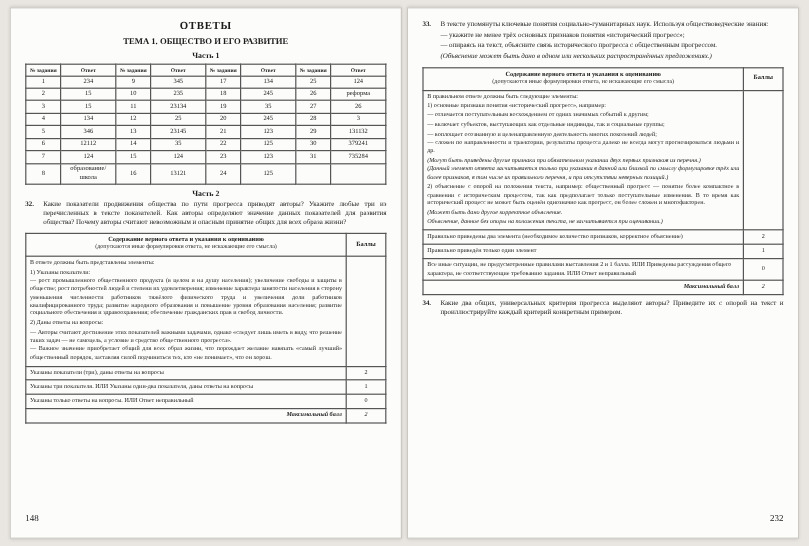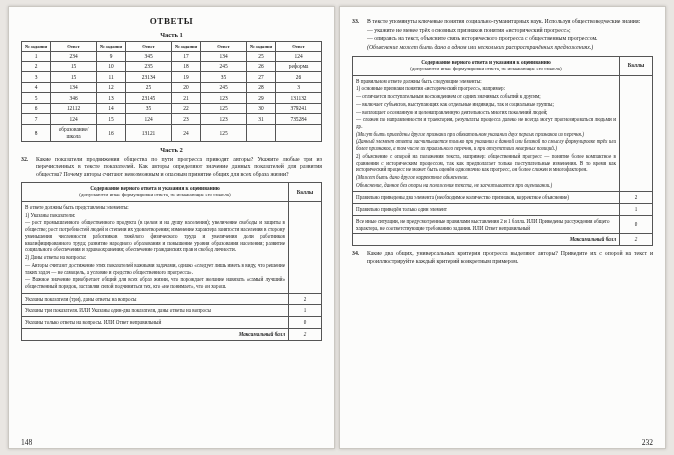--- a/index.html
+++ b/index.html
@@ -10,21 +10,21 @@
     color:#1c1c1c;
     overflow:hidden;
   }
   .spread{display:flex;gap:4px;padding:6px 8px;box-sizing:border-box;height:100%;}
   .page{
     flex:1;background:#fcfcfb;border:1px solid #cbc8c2;
     box-shadow:0 0 3px rgba(0,0,0,.18);
     padding:8px 12px 16px;box-sizing:border-box;
     position:relative;overflow:hidden;
   }
-  .page-num{position:absolute;bottom:1px;font-size:7.5px;margin-top:40px;}
+  .page-num{position:absolute;bottom:12px;font-size:7.5px;margin-top:40px;}
   .page.left .page-num{left:12px;}
   .page.right .page-num{right:12px;}
 
   .h-main{font-size:9px;font-weight:bold;text-align:center;letter-spacing:.6px;margin:1px 0 5px;}
   .h-sub{font-size:7.2px;font-weight:bold;text-align:center;margin:0 0 4px;}
   .h-part{font-size:6.6px;font-weight:bold;text-align:center;margin:2px 0 3px;}
 
   table.ans{width:100%;border-collapse:collapse;font-size:5.4px;text-align:center;margin:1px 0 4px;table-layout:fixed;}
   .ans th,.ans td{border:1px solid #555;padding:1.5px 1px;line-height:1.2;overflow:hidden;word-wrap:break-word;}
   .ans th{font-size:4.6px;font-weight:bold;}
@@ -48,20 +48,21 @@
   .max-row td:first-child{text-align:right;font-style:italic;font-weight:bold;}
   .max-row td:last-child{font-style:italic;}
 </style>
 </head>
 <body>
 
 <div class="spread">
 
   <div class="page left">
     <div class="h-main">ОТВЕТЫ</div>
+    <div class="h-sub">ТЕМА 1. ОБЩЕСТВО И ЕГО РАЗВИТИЕ</div>
     <div class="h-part">Часть 1</div>
 
     <table class="ans">
       <thead>
         <tr>
           <th>№ задания</th>
           <th>Ответ</th>
           <th>№ задания</th>
           <th>Ответ</th>
           <th>№ задания</th>

